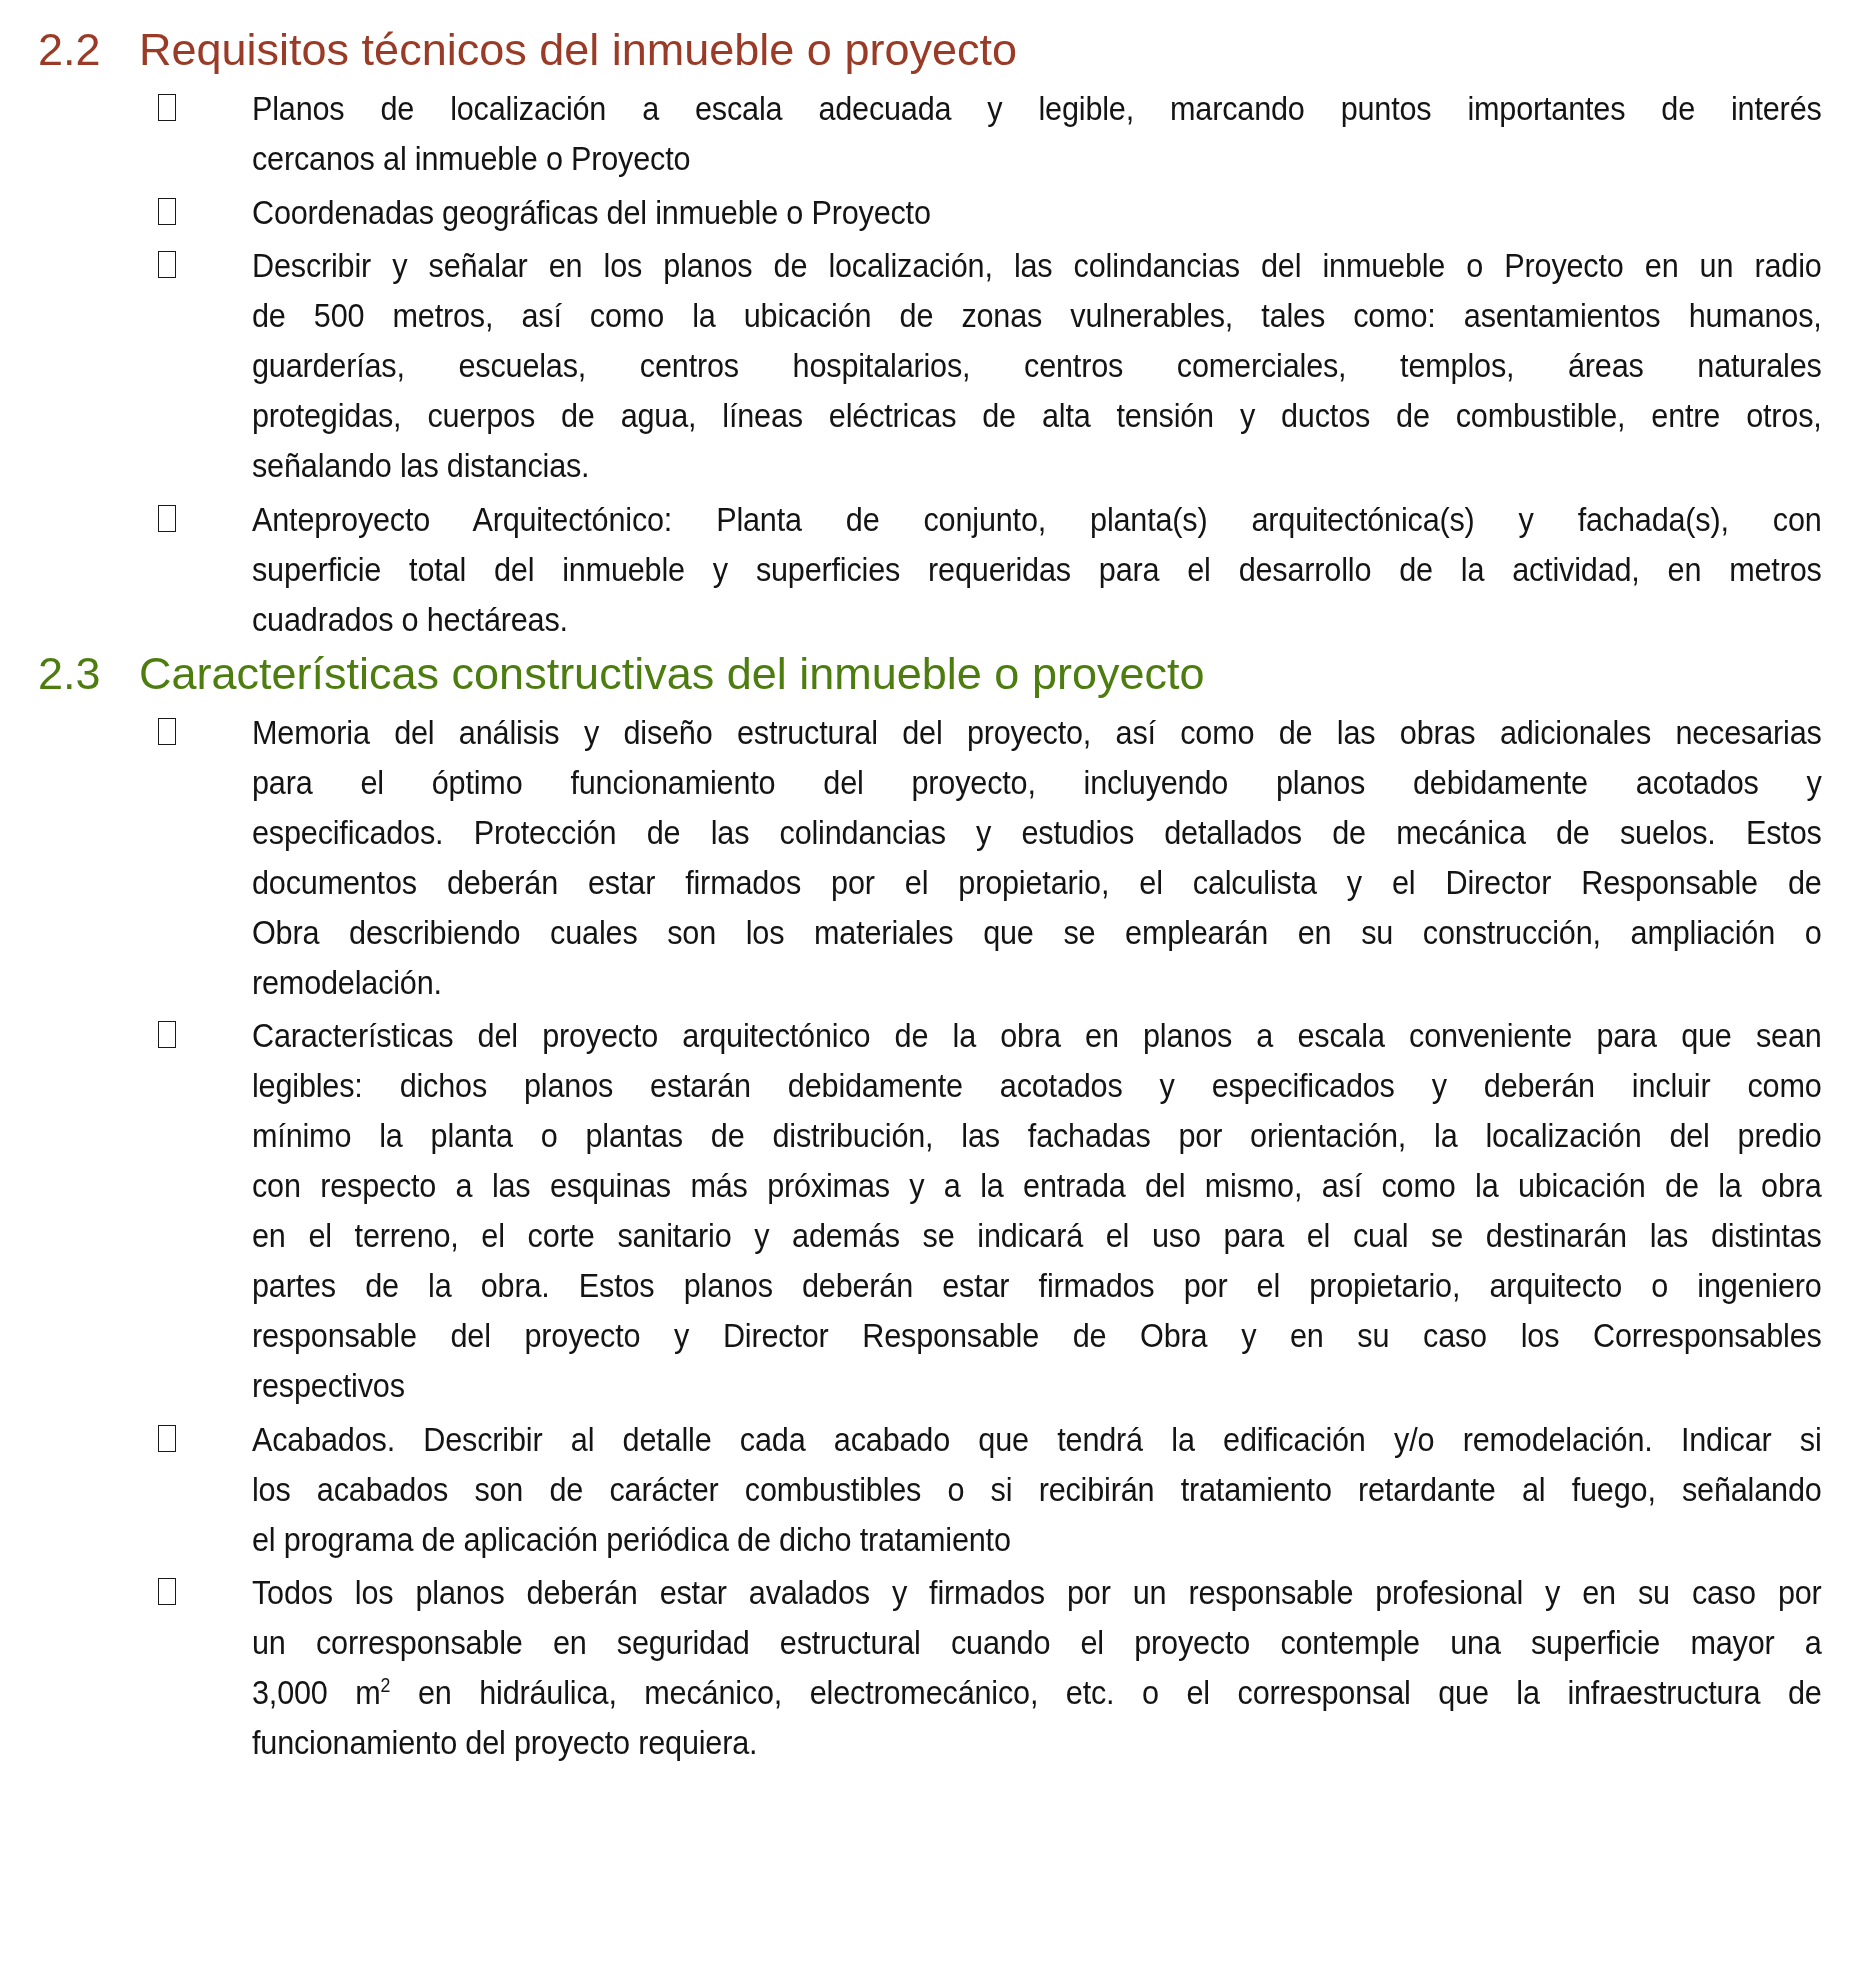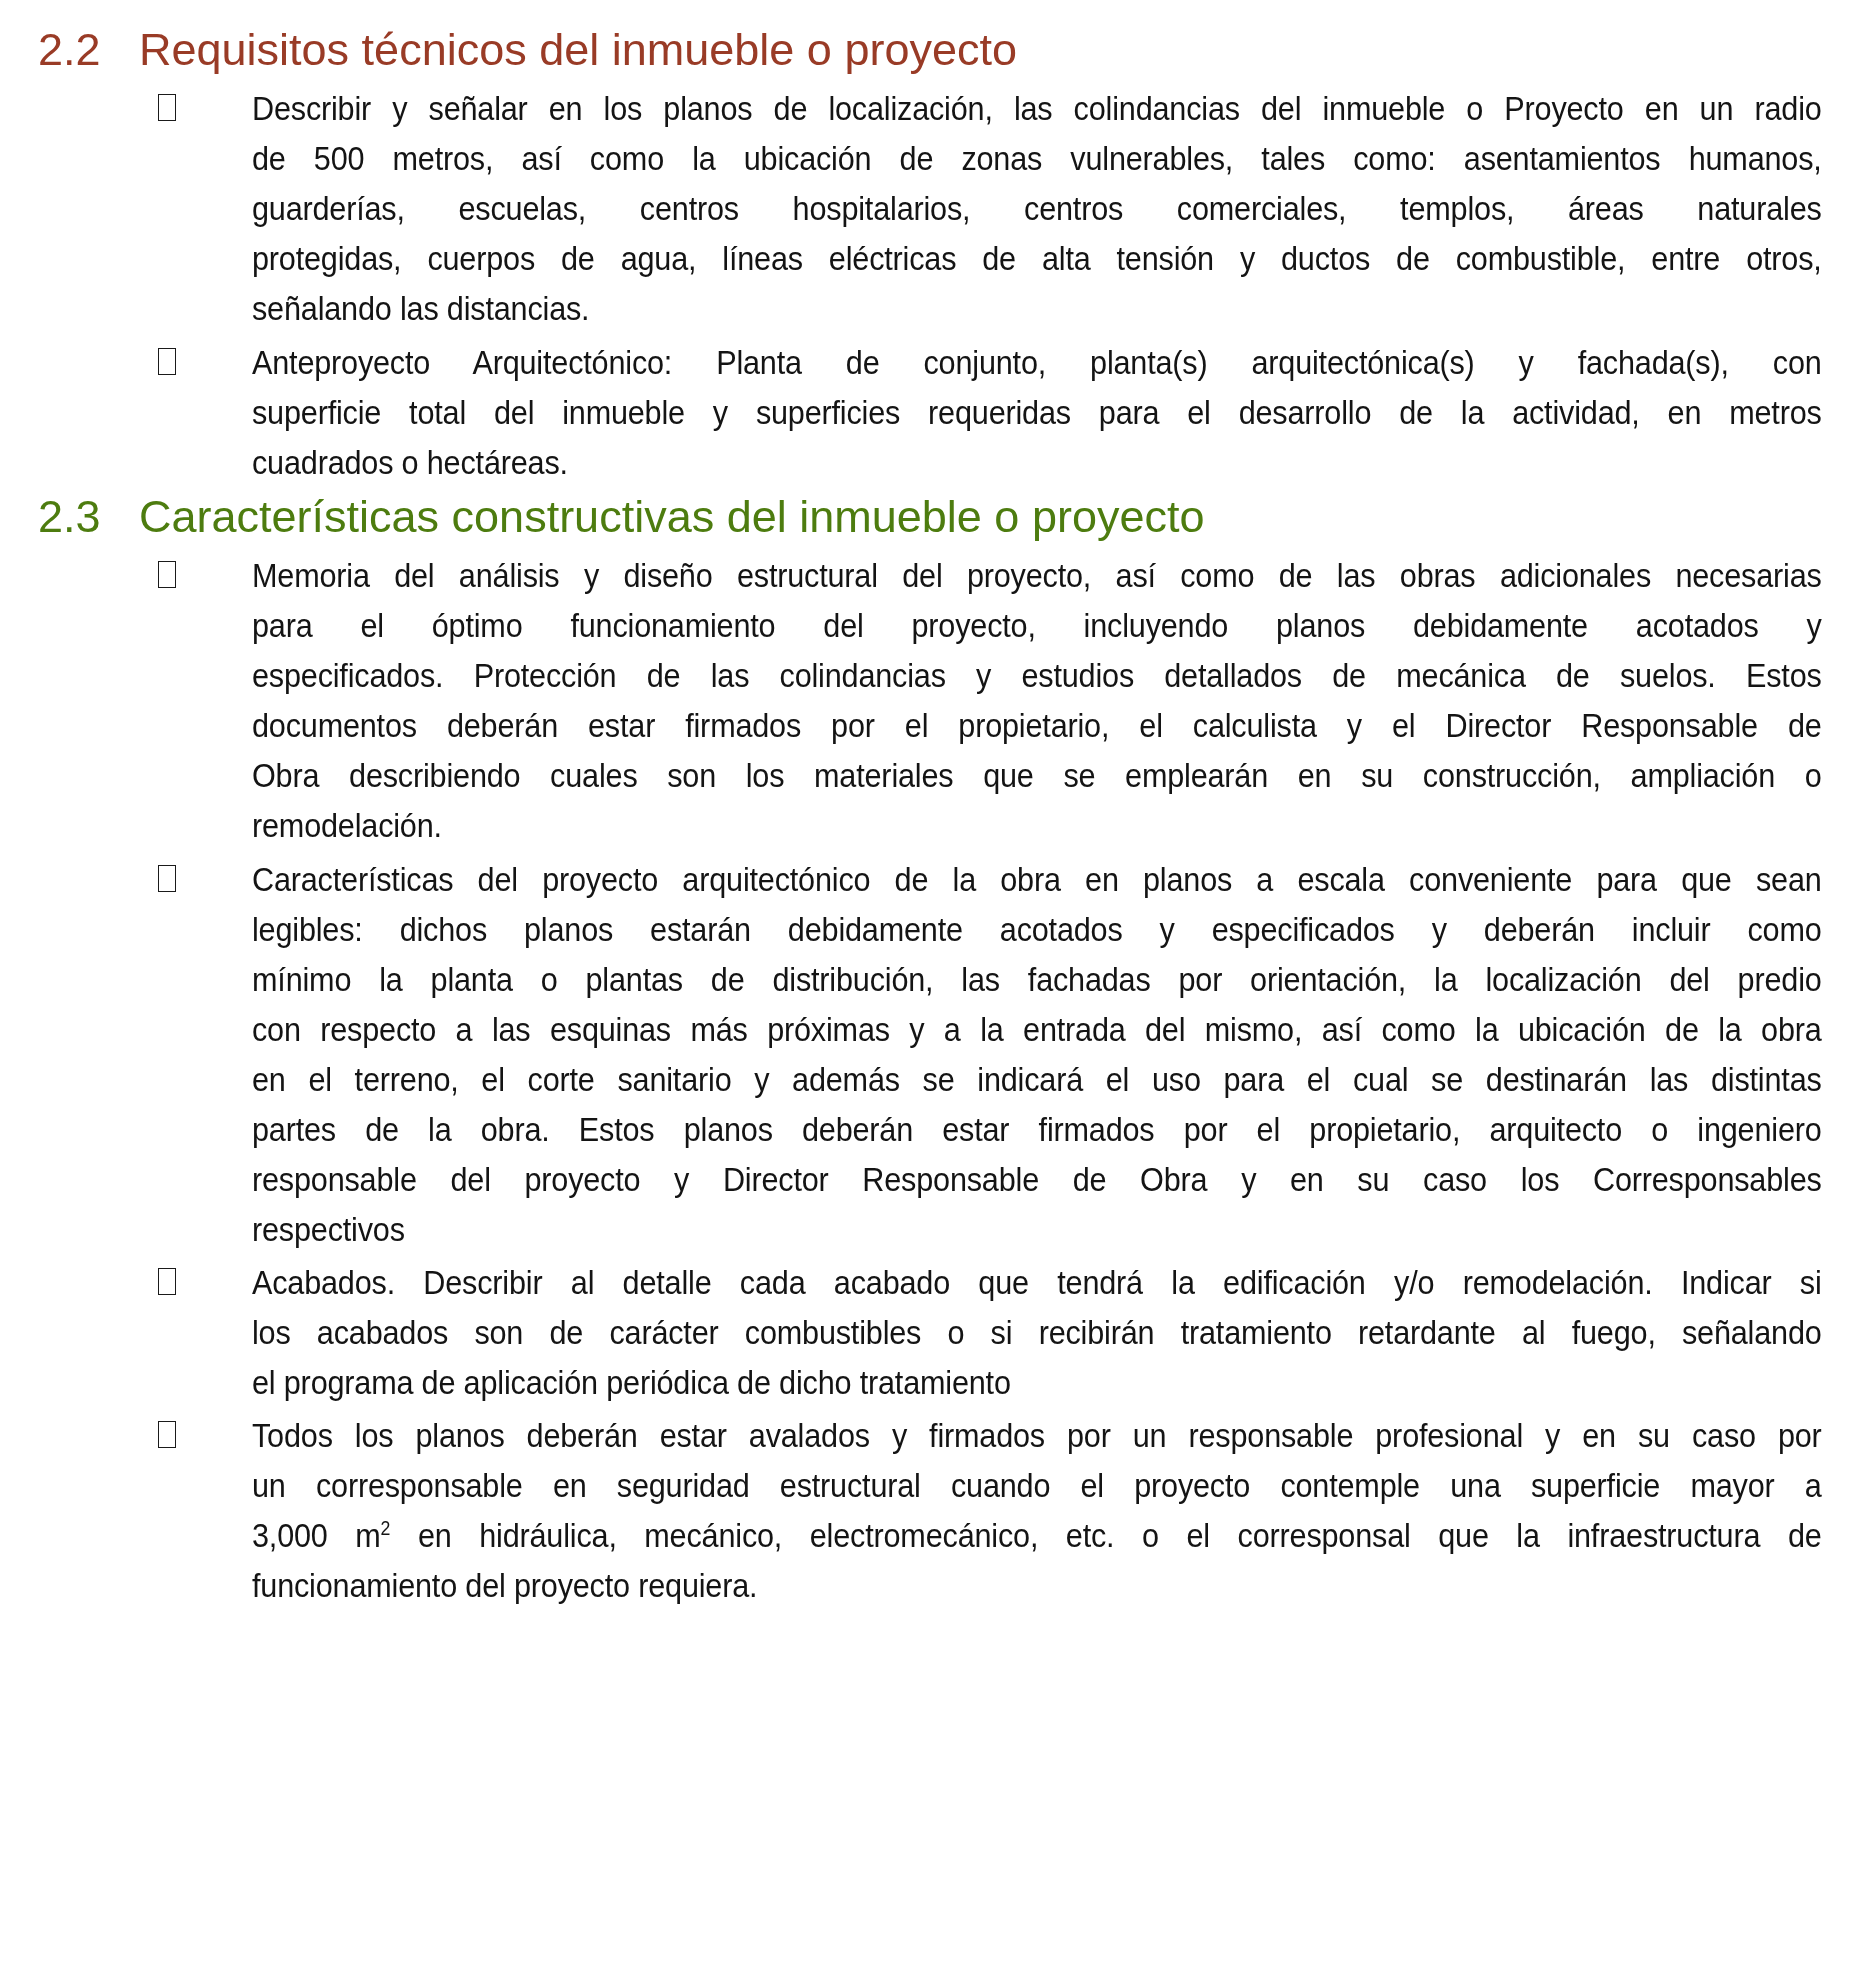--- a/index.html
+++ b/index.html
@@ -44,20 +44,33 @@
   }
   .pline.last{text-align-last:left;}
   .pline sup{font-size:0.58em;line-height:0;}
 </style>
 </head>
 <body>
 
 <div class="page" style="color: rgb(20, 20, 20); background: rgb(255, 255, 255);">
     <div class="section">
       <div class="heading" style="color: rgb(153, 59, 38);"><span class="num">2.2</span><span class="ttl">Requisitos técnicos del inmueble o proyecto</span></div>
+      <div class="item">
+        <span class="tofu"></span>
+        <div class="text-col">
+          <div class="pline">Planos de localización a escala adecuada y legible, marcando puntos importantes de interés</div>
+          <div class="pline last">cercanos al inmueble o Proyecto</div>
+        </div>
+      </div>
+      <div class="item">
+        <span class="tofu"></span>
+        <div class="text-col">
+          <div class="pline last">Coordenadas geográficas del inmueble o Proyecto</div>
+        </div>
+      </div>
       <div class="item">
         <span class="tofu"></span>
         <div class="text-col">
           <div class="pline">Describir y señalar en los planos de localización, las colindancias del inmueble o Proyecto en un radio</div>
           <div class="pline">de 500 metros, así como la ubicación de zonas vulnerables, tales como: asentamientos humanos,</div>
           <div class="pline">guarderías, escuelas, centros hospitalarios, centros comerciales, templos, áreas naturales</div>
           <div class="pline">protegidas, cuerpos de agua, líneas eléctricas de alta tensión y ductos de combustible, entre otros,</div>
           <div class="pline last">señalando las distancias.</div>
         </div>
       </div>

